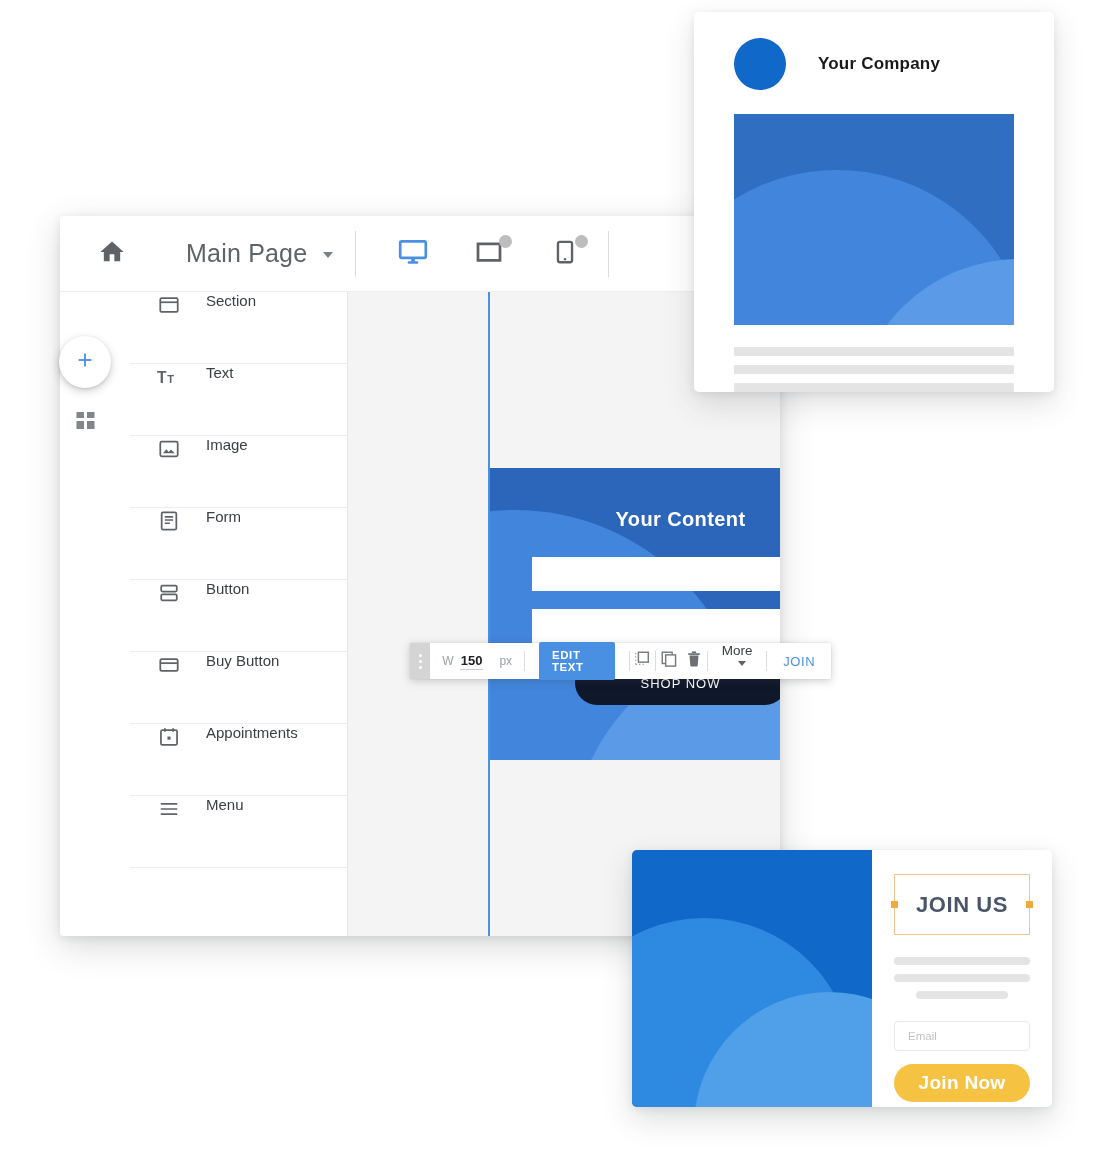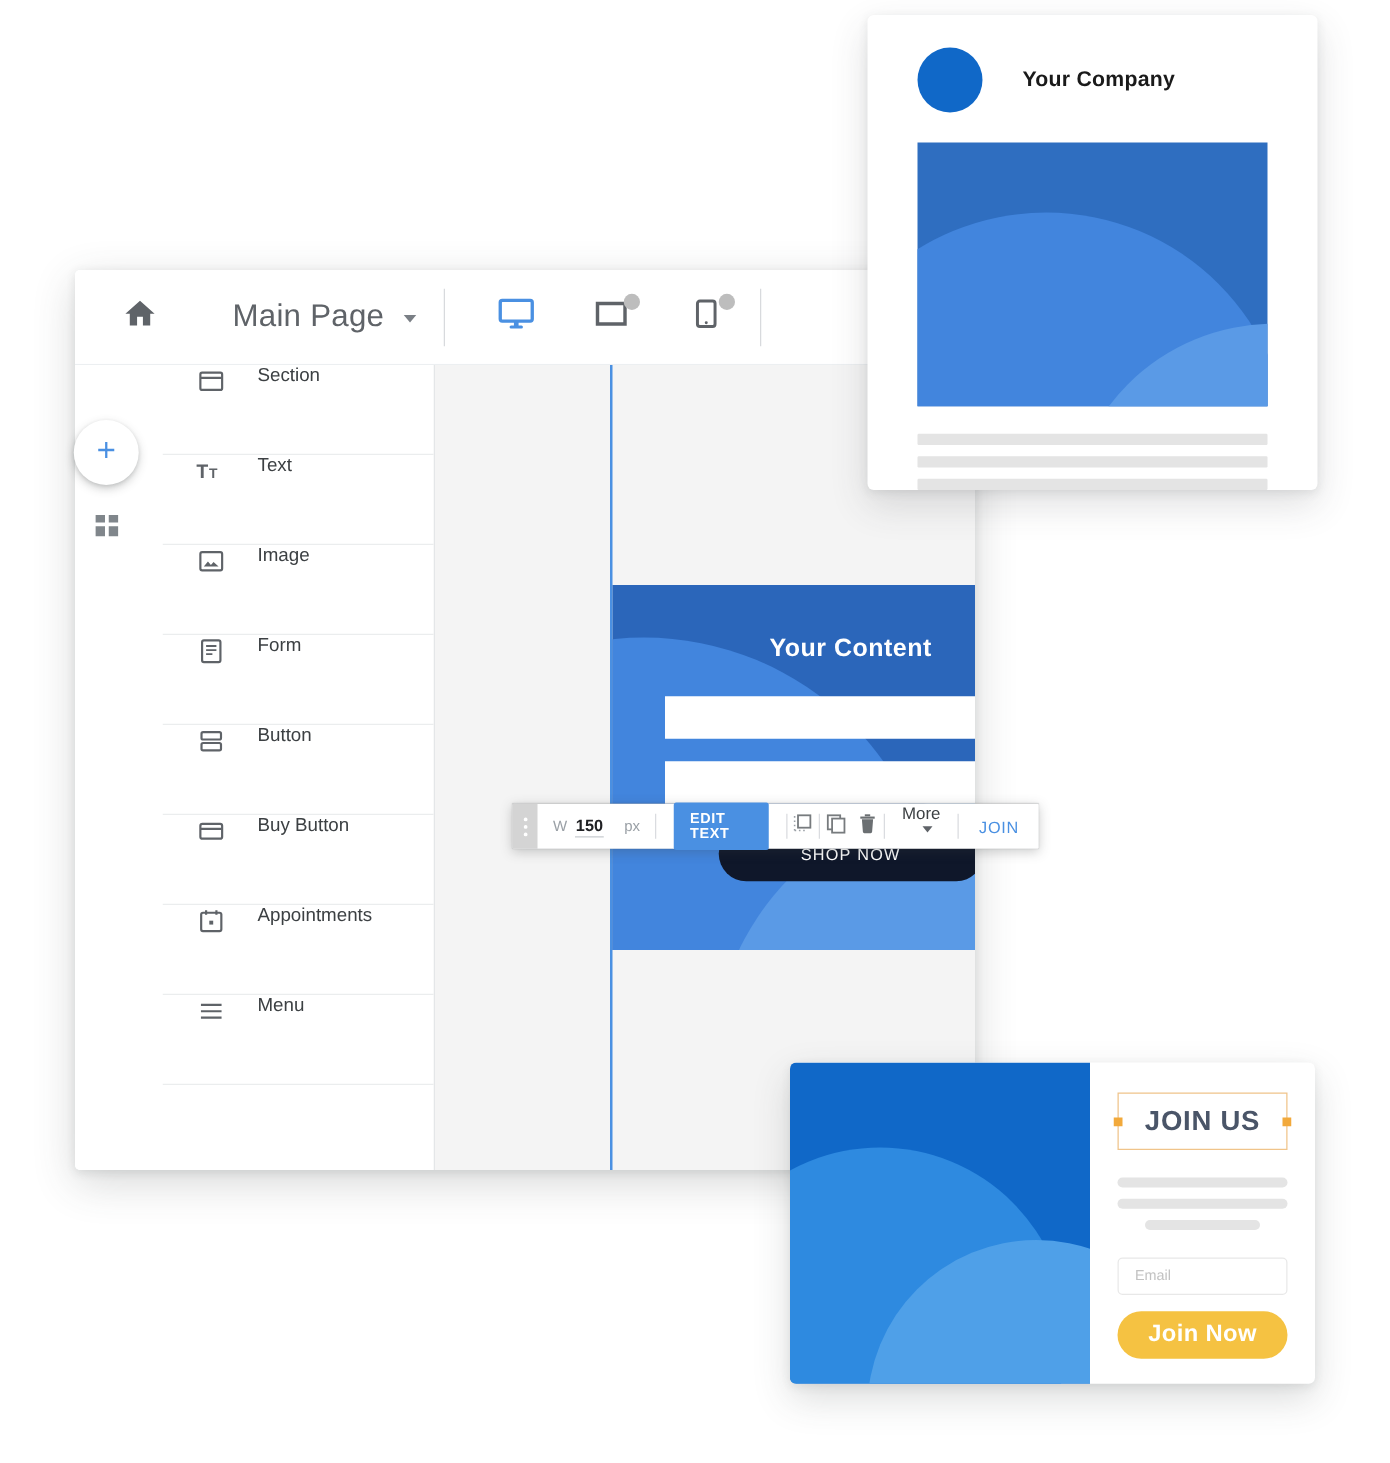--- a/index.html
+++ b/index.html
@@ -412,21 +412,21 @@
     background: #4fa0e8;
   }
   #card-join .cj-body {
     flex: 1;
     padding: 24px 22px 0 22px;
     box-sizing: border-box;
   }
   #join-us-selection {
     position: relative;
     border: 1px solid #f0c48a;
-    height: 46px;
+    height: 61px;
     display: flex; align-items: center; justify-content: center;
     box-sizing: border-box;
   }
   #join-us-selection .handle {
     position: absolute;
     width: 7px; height: 7px;
     background: #f2a93b;
     top: 50%;
     margin-top: -3.5px;
   }

